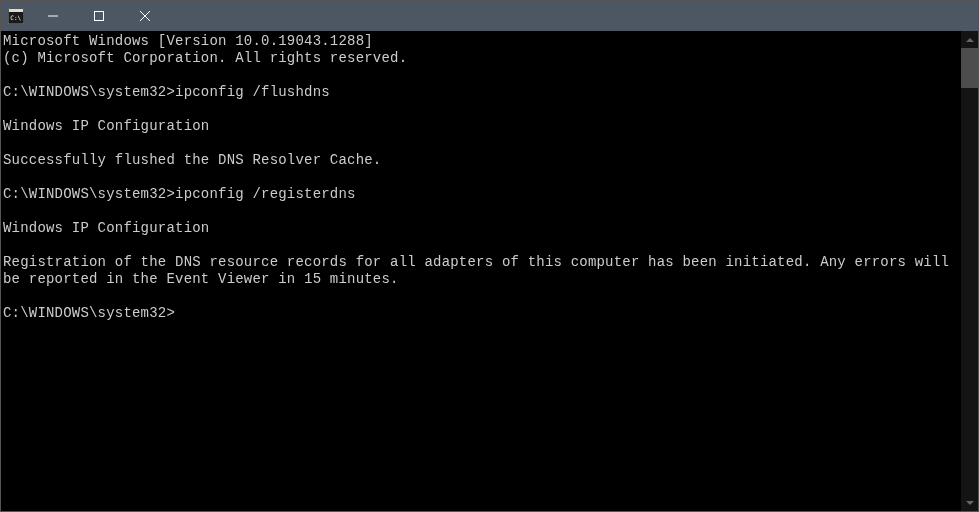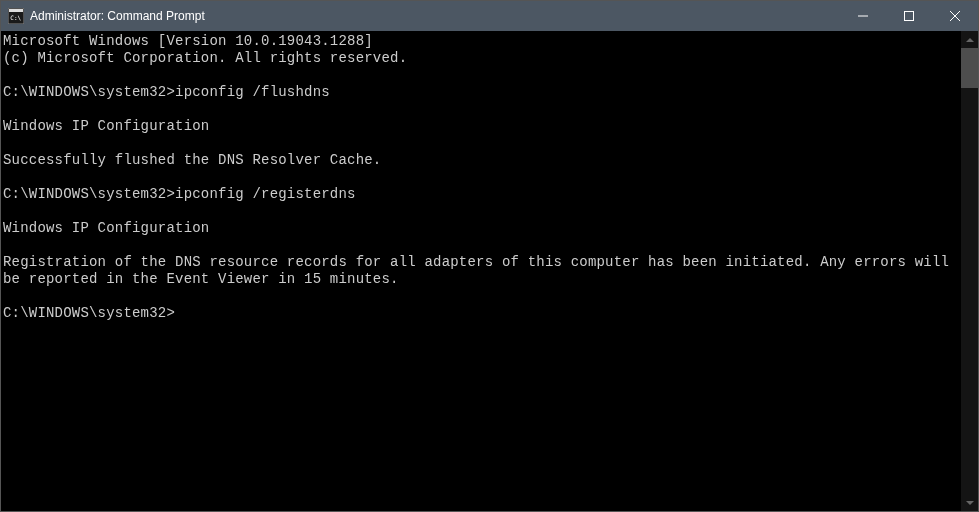--- a/index.html
+++ b/index.html
@@ -108,21 +108,20 @@
 <body>
 
 <div class="title-bar">
   <div class="title-icon">
     <svg viewBox="0 0 16 16">
       <rect x="0" y="0" width="16" height="16" fill="#1a1a1a" stroke="#888" stroke-width="1"></rect>
       <rect x="1" y="1" width="14" height="3" fill="#ddd"></rect>
       <text x="2.3" y="12" font-size="6" fill="#fff" font-family="monospace">C:\</text>
     </svg>
   </div>
-  <div class="title-text">Administrator: Command Prompt</div>
   <div class="window-controls">
     <div class="window-btn">
       <svg viewBox="0 0 10 10">
           <line x1="0" y1="5" x2="10" y2="5" stroke="#fff" stroke-width="1"></line>
         </svg>
     </div>
     <div class="window-btn">
       <svg viewBox="0 0 10 10">
           <rect x="0.5" y="0.5" width="9" height="9" fill="none" stroke="#fff" stroke-width="1"></rect>
         </svg>

